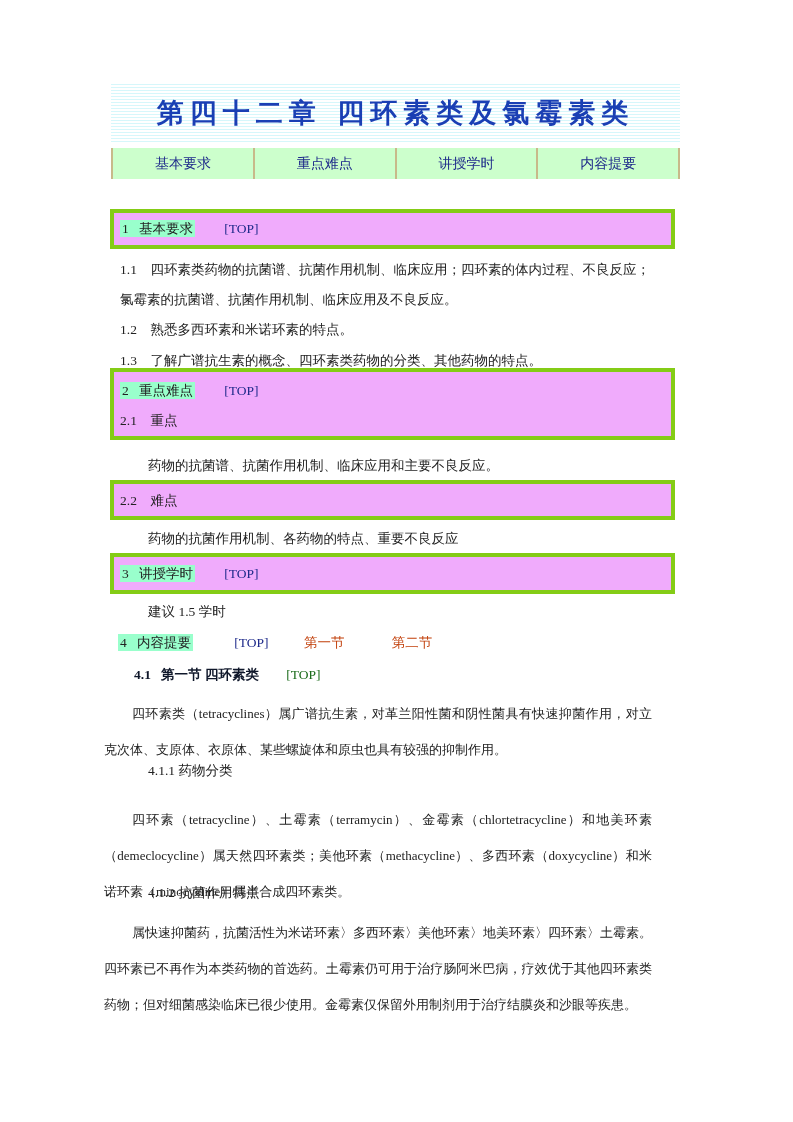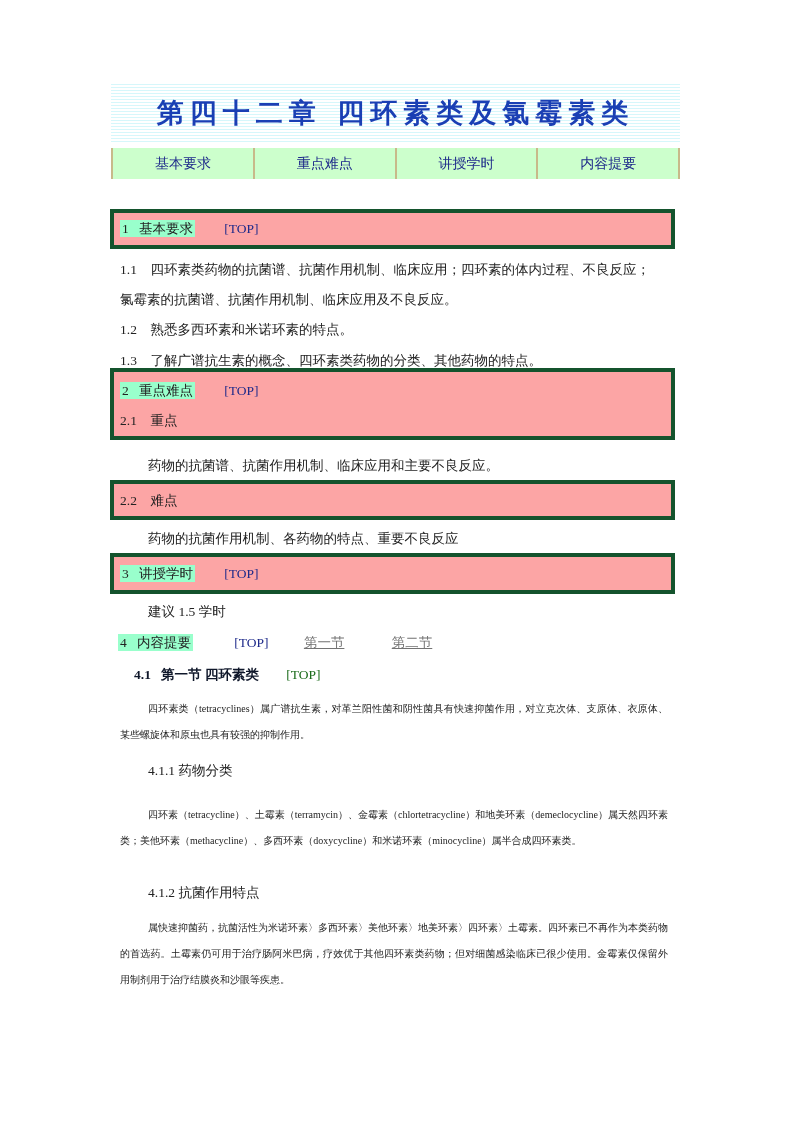--- a/index.html
+++ b/index.html
@@ -18,29 +18,29 @@
     position:absolute; left:111px; top:148px; width:569px; height:31px;
     display:flex; background:#ccffcc;
   }
   .nav-cell {
     flex:1; display:flex; align-items:center; justify-content:center;
     font-size:14px; color:#1e2a8a; border-left:2px solid #c8b98a; cursor:pointer;
   }
   .nav-cell:last-child { border-right:2px solid #c8b98a; }
 
   .box {
-    position:absolute; left:110px; width:557px; border:4px solid #14532d; background:#fca5a5;
+    position:absolute; left:110px; width:557px; border:4px solid #84cc16; background:#f0abfc;
   }
   .line { position:absolute; font-size:13.5px; white-space:nowrap; }
   .hl { background:#99ffcc; padding:1px 2px; color:#222; }
   .link { color:#1e2a8a; cursor:pointer; }
-  .link-light { color:#737373; cursor:pointer;text-decoration:underline; }
+  .link-light { color:#c2410c; cursor:pointer; }
   .green-head { color:#0f172a; font-weight:bold; }
   .green-link { color:#1a6b1a; cursor:pointer; }
-  .para { position:absolute; left:120px; width:548px; font-size:10px; line-height:26px; text-align:justify; }
+  .para { position:absolute; left:104px; width:548px; font-size:13px; line-height:36px; text-align:justify; }
   .para p { margin:0; }
   .indent { text-indent:28px; }
   .footer { position:absolute; top:1044px; left:0; width:793px; text-align:center; font-size:12px; }
 </style>
 </head>
 <body>
 
 <div class="page">
 
   <div class="title-band">

